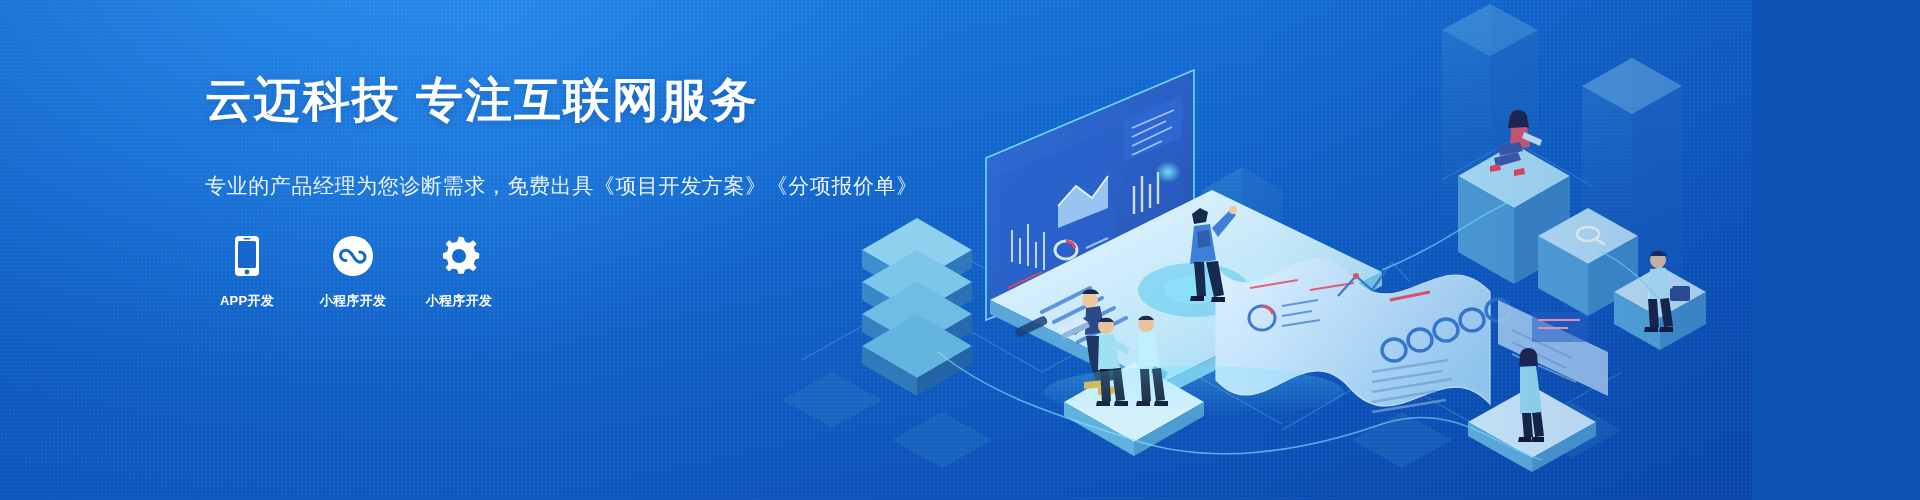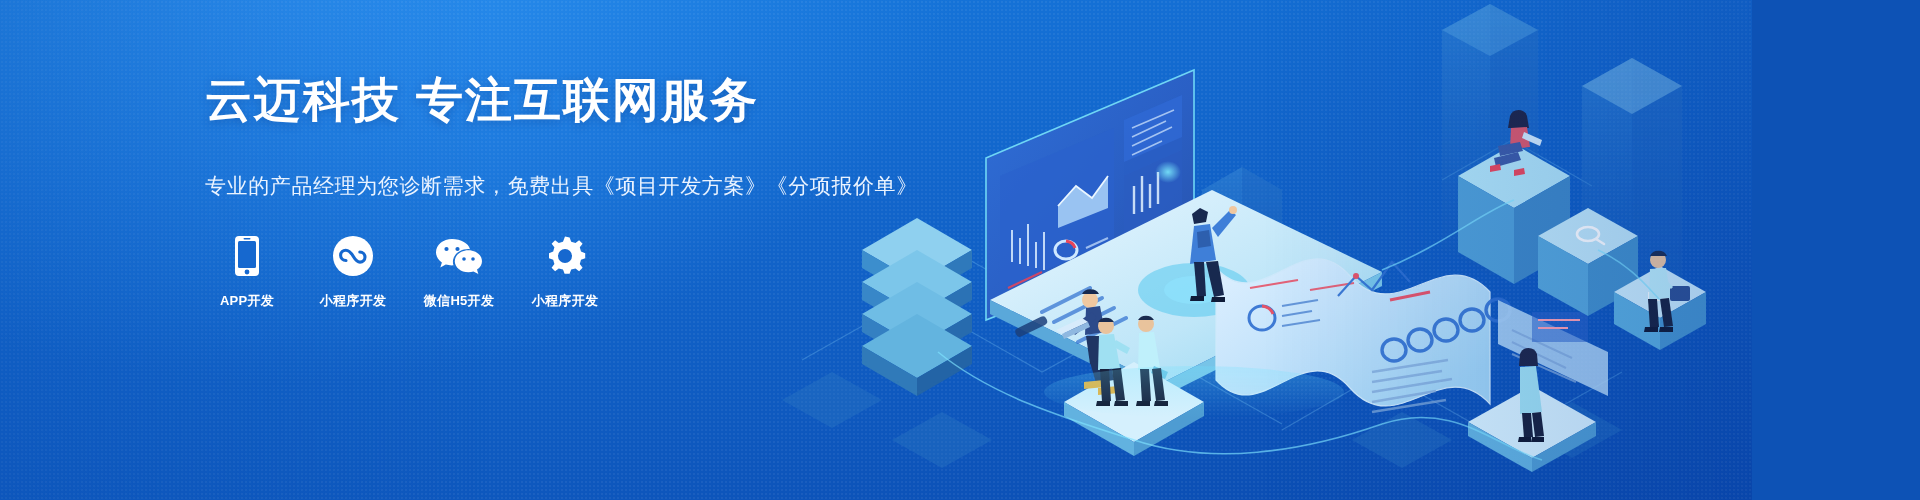--- a/index.html
+++ b/index.html
@@ -474,33 +474,20 @@
     <div class="service">
       <div class="svc-icon">
         <svg width="42" height="42" viewBox="0 0 42 42">
           <circle cx="21" cy="21" r="20" fill="#ffffff"></circle>
           <path d="M14 25.5 c-3.2 0 -5.4 -2.4 -5.4 -5.2 c0 -2.9 2.3 -5.1 5.2 -5.1 c3.6 0 5.6 3 7.4 6 c1.9 3.2 3.6 5.9 6.8 5.9 c2.8 0 5 -2.2 5 -5 c0 -2.8 -2.1 -5.1 -5.2 -5.1" fill="none" stroke="#1668cf" stroke-width="3.1" stroke-linecap="round"></path>
         </svg>
       </div>
       <div class="svc-label">小程序开发</div>
     </div>
 
-    <div class="service">
-      <div class="svc-icon">
-        <svg width="48" height="40" viewBox="0 0 48 40">
-          <path d="M17 3 C8.2 3 1 8.9 1 16.2 c0 4.1 2.3 7.8 5.9 10.2 l-1.6 5 l5.5 -2.8 c1.9 .5 3.9 .8 6.2 .8 c.5 0 1 0 1.5 -.1 c-.4 -1.1 -.6 -2.3 -.6 -3.5 c0 -7 6.9 -12.7 15.4 -12.7 c.6 0 1.1 0 1.7 .1 C33.6 7.3 26.1 3 17 3 z" fill="#ffffff"></path>
-          <circle cx="11.5" cy="13" r="2.1" fill="#1668cf"></circle>
-          <circle cx="22.5" cy="13" r="2.1" fill="#1668cf"></circle>
-          <path d="M47 25.2 C47 19.1 40.9 14.2 33.4 14.2 C25.9 14.2 19.8 19.1 19.8 25.2 c0 6.1 6.1 11 13.6 11 c1.8 0 3.5 -.3 5.1 -.8 l4.8 2.5 l-1.3 -4.3 C45.1 31.5 47 28.6 47 25.2 z" fill="#ffffff"></path>
-          <circle cx="29" cy="23" r="1.8" fill="#1668cf"></circle>
-          <circle cx="38" cy="23" r="1.8" fill="#1668cf"></circle>
-        </svg>
-      </div>
-      <div class="svc-label">微信H5开发</div>
-    </div>
 
 
     <div class="service">
       <div class="svc-icon">
         <svg width="42" height="42" viewBox="0 0 42 42">
           <path d="M21 1.5 l4.6 1.1 l1.6 4.2 l4.3 1.2 l3.6 -2.8 l3.5 3.5 l-2.8 3.6 l1.2 4.3 l4.2 1.6 l0 5 l-4.2 1.6 l-1.2 4.3 l2.8 3.6 l-3.5 3.5 l-3.6 -2.8 l-4.3 1.2 l-1.6 4.2 l-5 0 l-1.6 -4.2 l-4.3 -1.2 l-3.6 2.8 l-3.5 -3.5 l2.8 -3.6 l-1.2 -4.3 l-4.2 -1.6 l0 -5 l4.2 -1.6 l1.2 -4.3 l-2.8 -3.6 l3.5 -3.5 l3.6 2.8 l4.3 -1.2 l1.6 -4.2 z" fill="#ffffff"></path>
           <circle cx="21" cy="21" r="7" fill="#1668cf"></circle>
         </svg>
       </div>
       <div class="svc-label">小程序开发</div>

